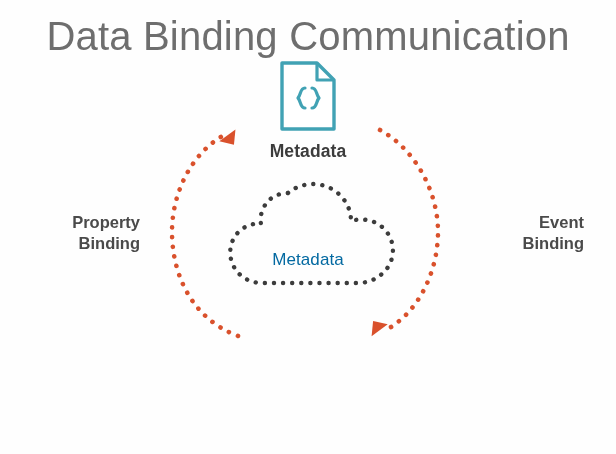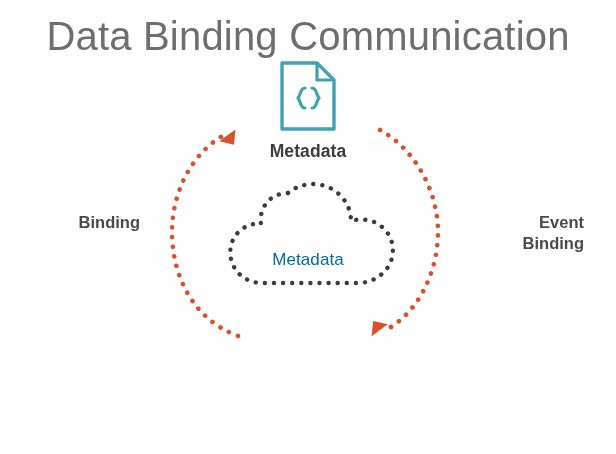--- a/index.html
+++ b/index.html
@@ -147,20 +147,21 @@
 
       <path d="M 33,28 C 38,28 37,35 40,38 C 37,41 38,48 33,48" fill="none" stroke="#41a2b4" stroke-width="3.2" stroke-linecap="round" stroke-linejoin="round"></path>
     </svg>
     <div class="node-label">Metadata</div>
   </div>
 
 
   <div class="cloud-label">Metadata</div>
 
   <div class="side-label side-label-left">
+    <span class="ln">Property</span>
     <span class="ln">Binding</span>
   </div>
 
   <div class="side-label side-label-right">
     <span class="ln">Event</span>
     <span class="ln">Binding</span>
   </div>
 
 </div>
 

